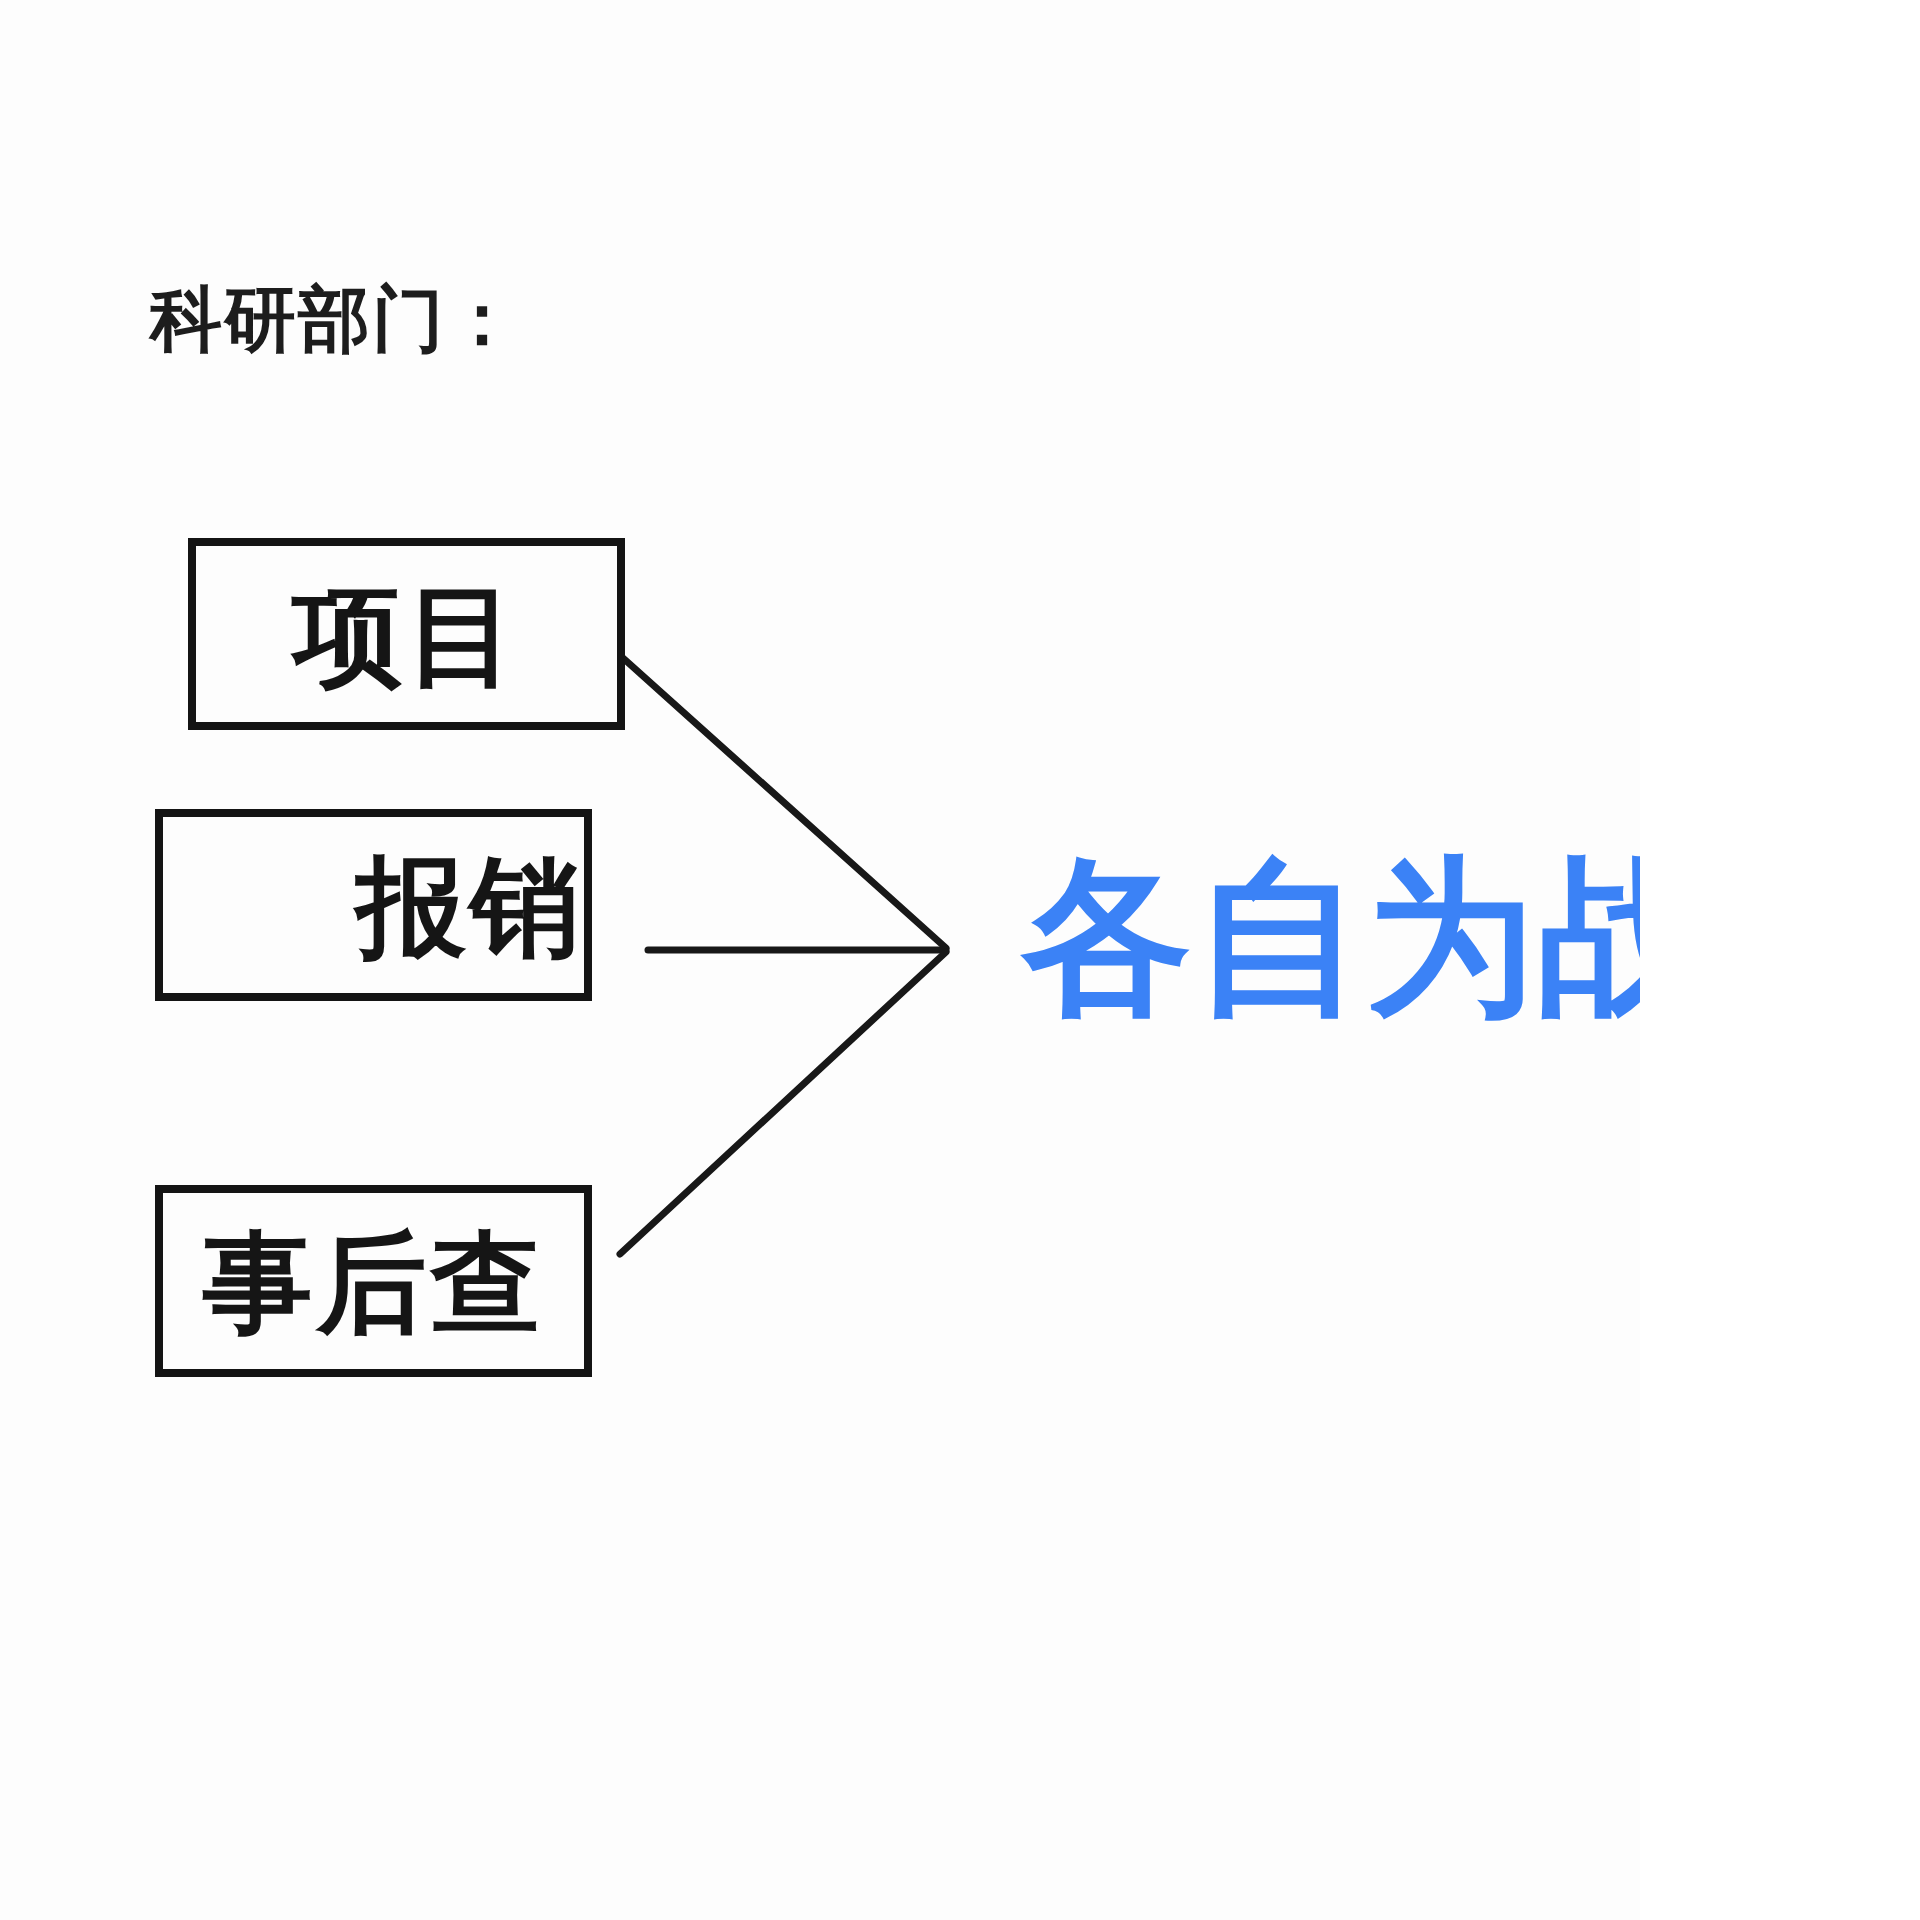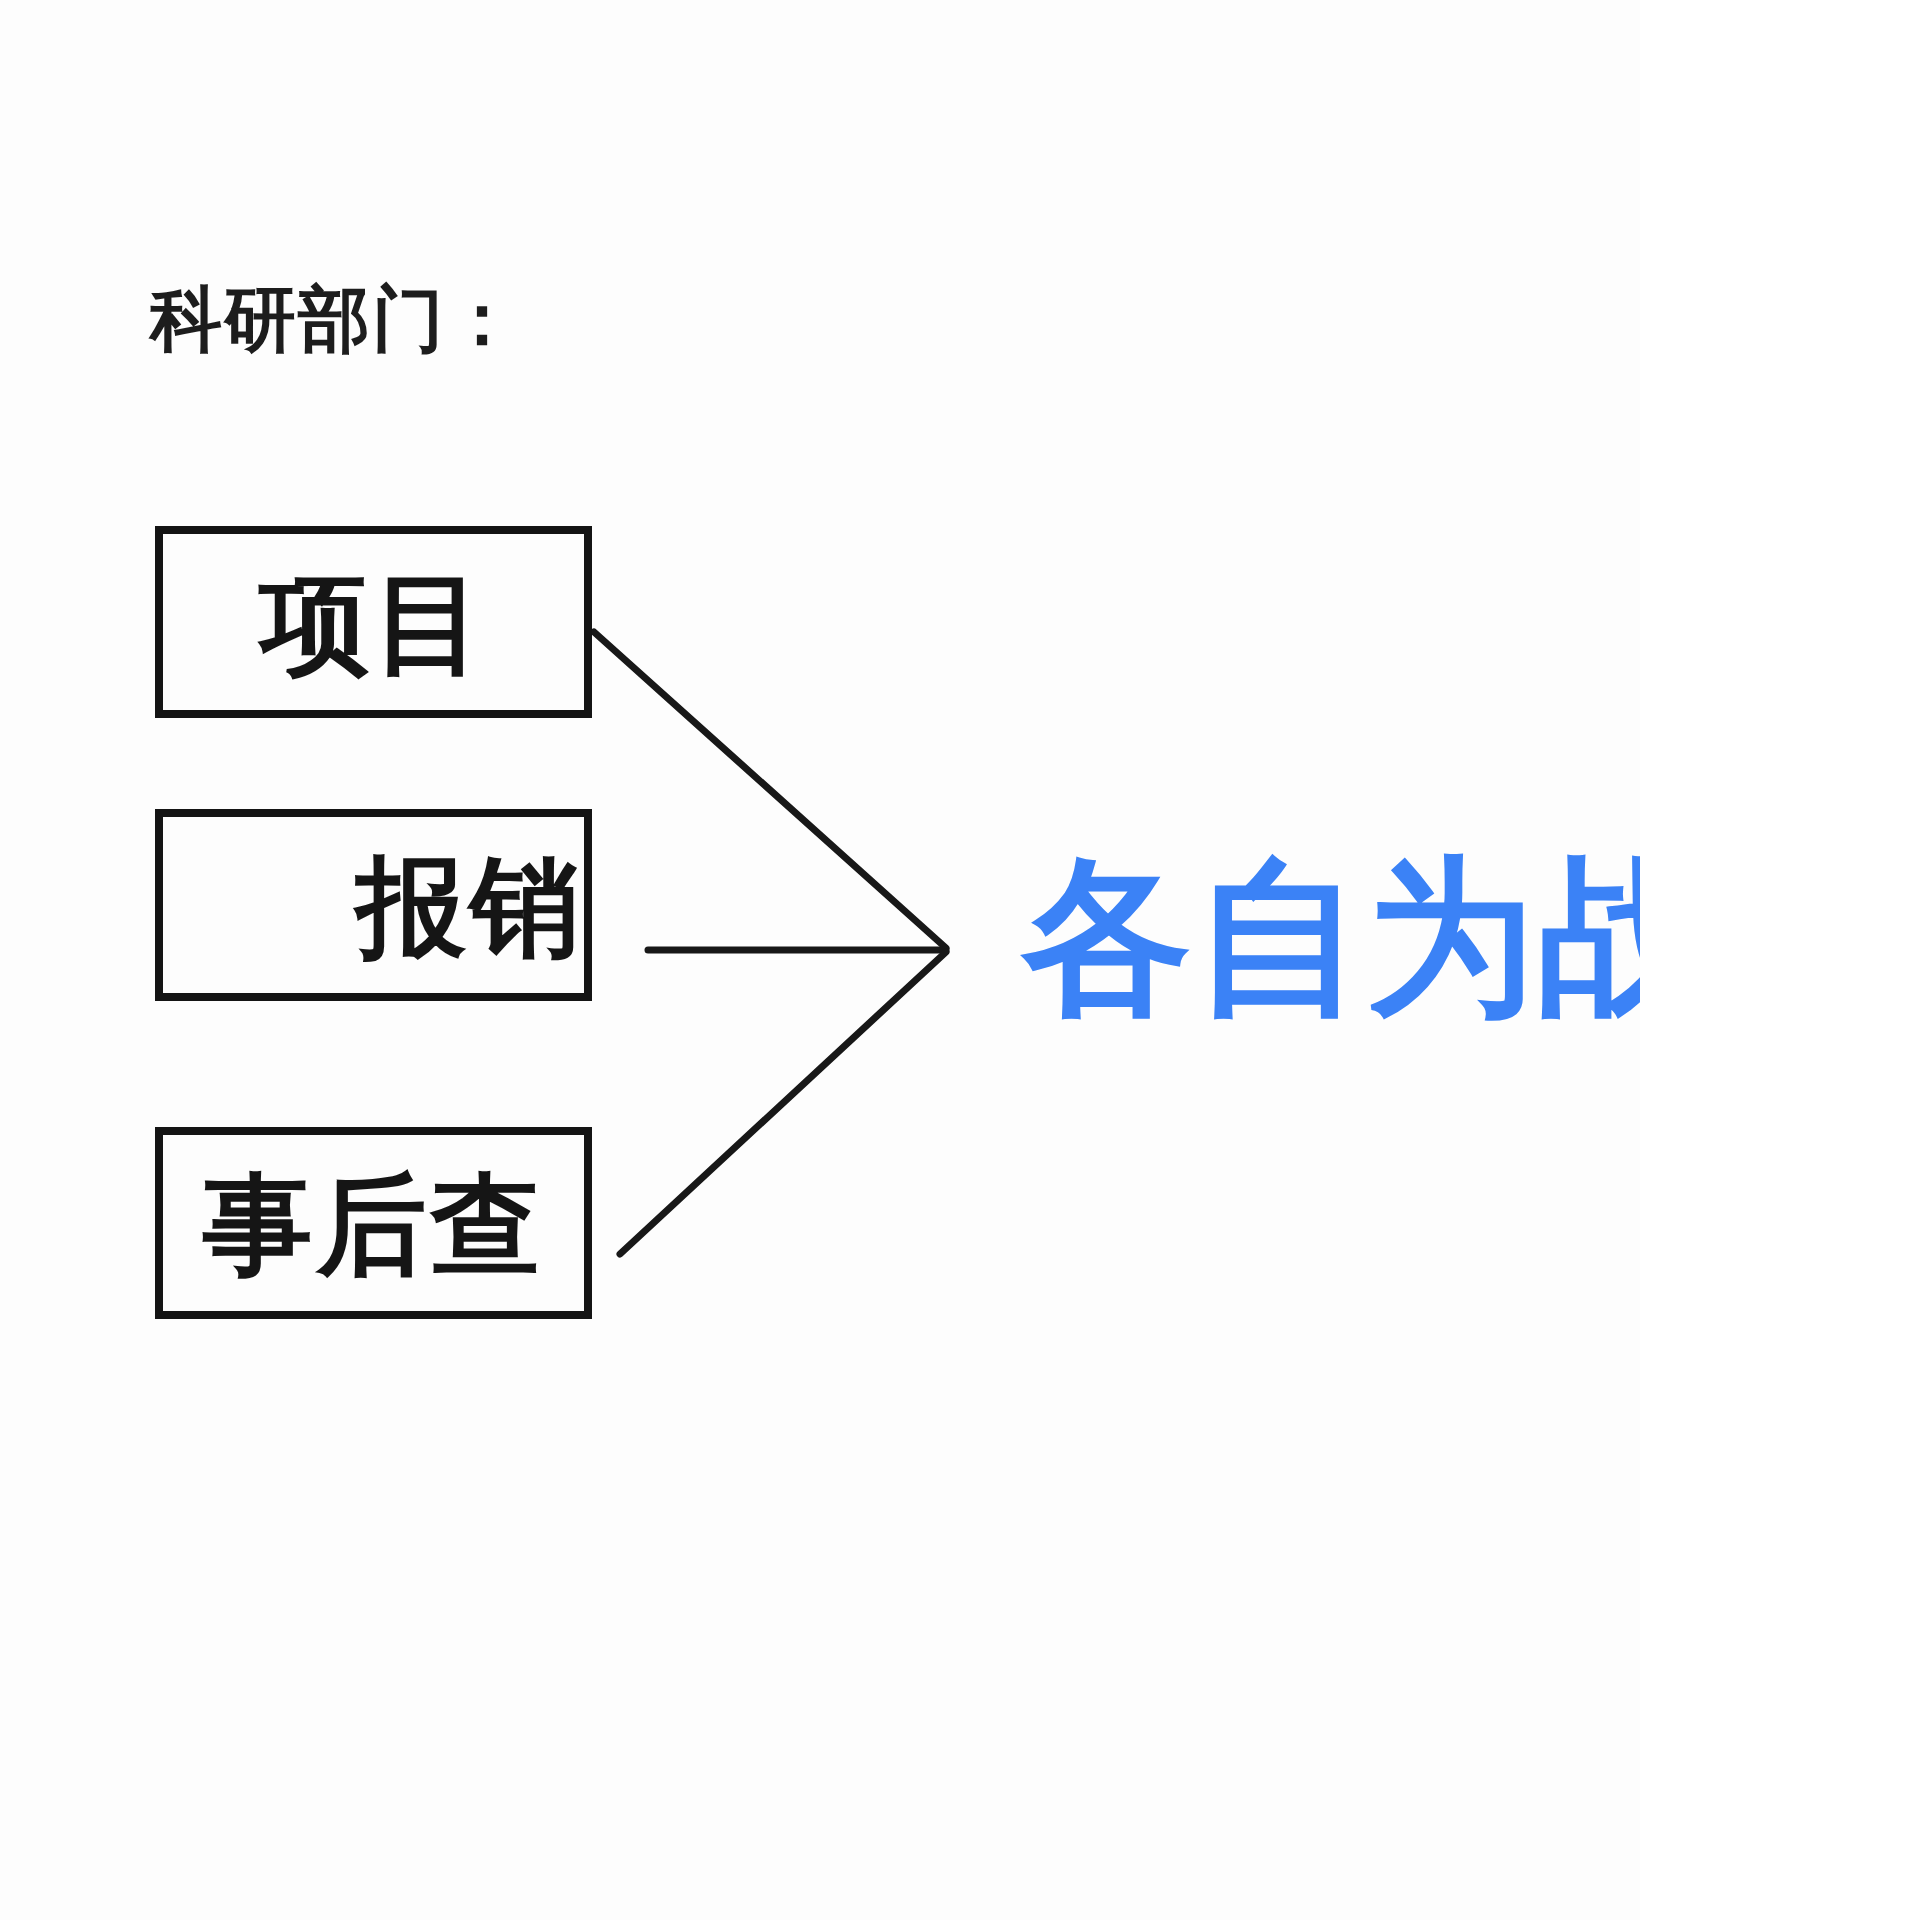--- a/index.html
+++ b/index.html
@@ -42,23 +42,23 @@
     left: 155px;
     width: 437px;
     height: 192px;
     box-sizing: border-box;
     border: 8px solid #141414;
     background: #fdfdfd;
     display: flex;
     align-items: center;
     justify-content: center;
   }
-  .flow-box-1 { top: 526px; }
+  .flow-box-1 { top: 538px; margin-left: 33px; }
   .flow-box-2 { top: 809px; justify-content: flex-end; }
-  .flow-box-3 { top: 1127px; }
+  .flow-box-3 { top: 1185px; }
   .flow-box .box-label {
     font-size: 110px;
     font-weight: 800;
     color: #151515;
     letter-spacing: 4px;
     line-height: 1;
     white-space: nowrap;
     transform: translateY(2px);
   }
   .result-text {

